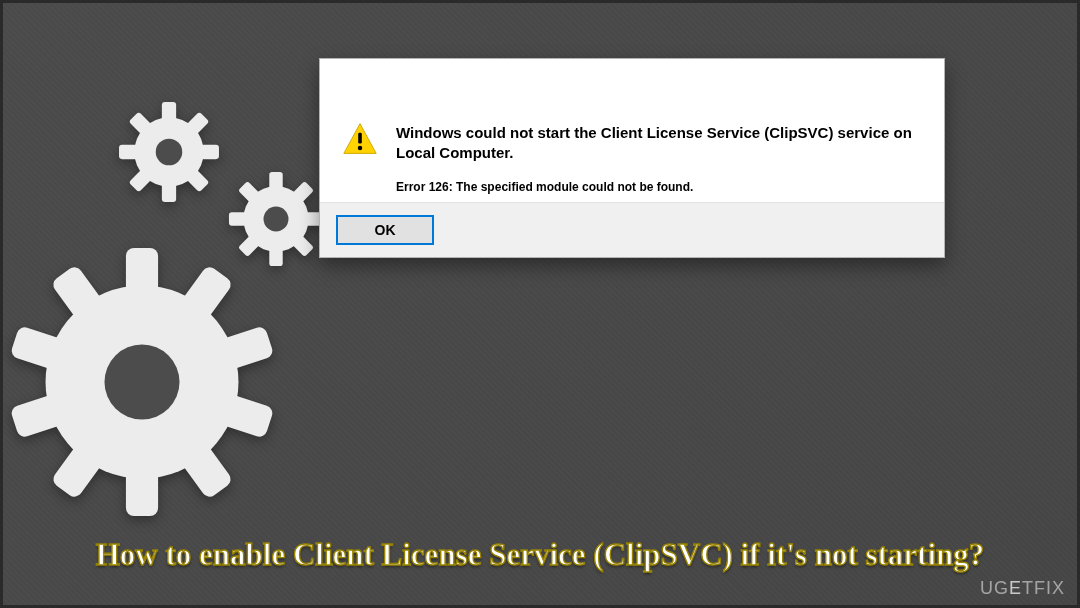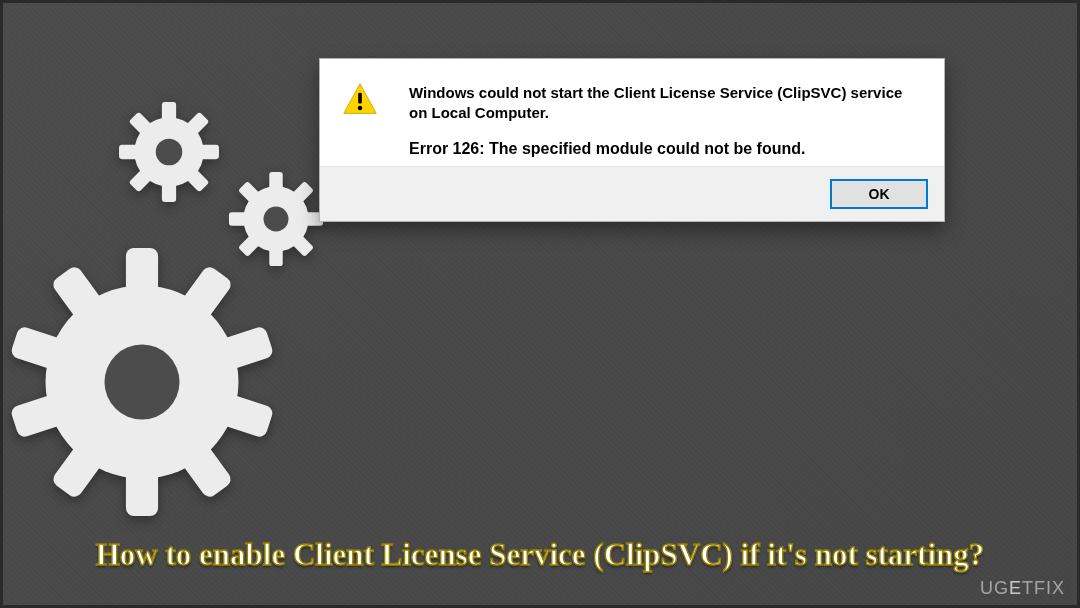--- a/index.html
+++ b/index.html
@@ -29,41 +29,41 @@
       left: 316px;
       top: 55px;
       width: 626px;
       background: #ffffff;
       border: 1px solid #b4b4b4;
       box-shadow: 0 8px 18px rgba(0,0,0,0.4);
     }
     .dialog-body {
       display: flex;
       padding: 22px 22px 8px 22px;
-      gap: 31px;
+      gap: 18px;
+      margin-top: 40px;
     }
     .warn-icon { flex: 0 0 36px; }
     .msg-block { flex: 1; padding-top: 2px; }
     .msg-line1 {
       font-size: 15px;
       color: #000000;
       line-height: 1.35;
       font-weight: 600;
     }
     .msg-line2 {
-      font-size: 16px;
+      font-size: 12px;
       color: #000000;
       font-weight: 600;
       margin-top: 16px;
     }
     .dialog-footer {
       background: #f0f0f0;
       padding: 12px 16px;
       display: flex;
-      justify-content: flex-end;
       border-top: 1px solid #e4e4e4;
     }
     .ok-btn {
       min-width: 98px;
       height: 30px;
       background: #e1e1e1;
       border: 2px solid #0078d7;
       font-size: 14px;
       font-weight: 600;
       color: #000;

